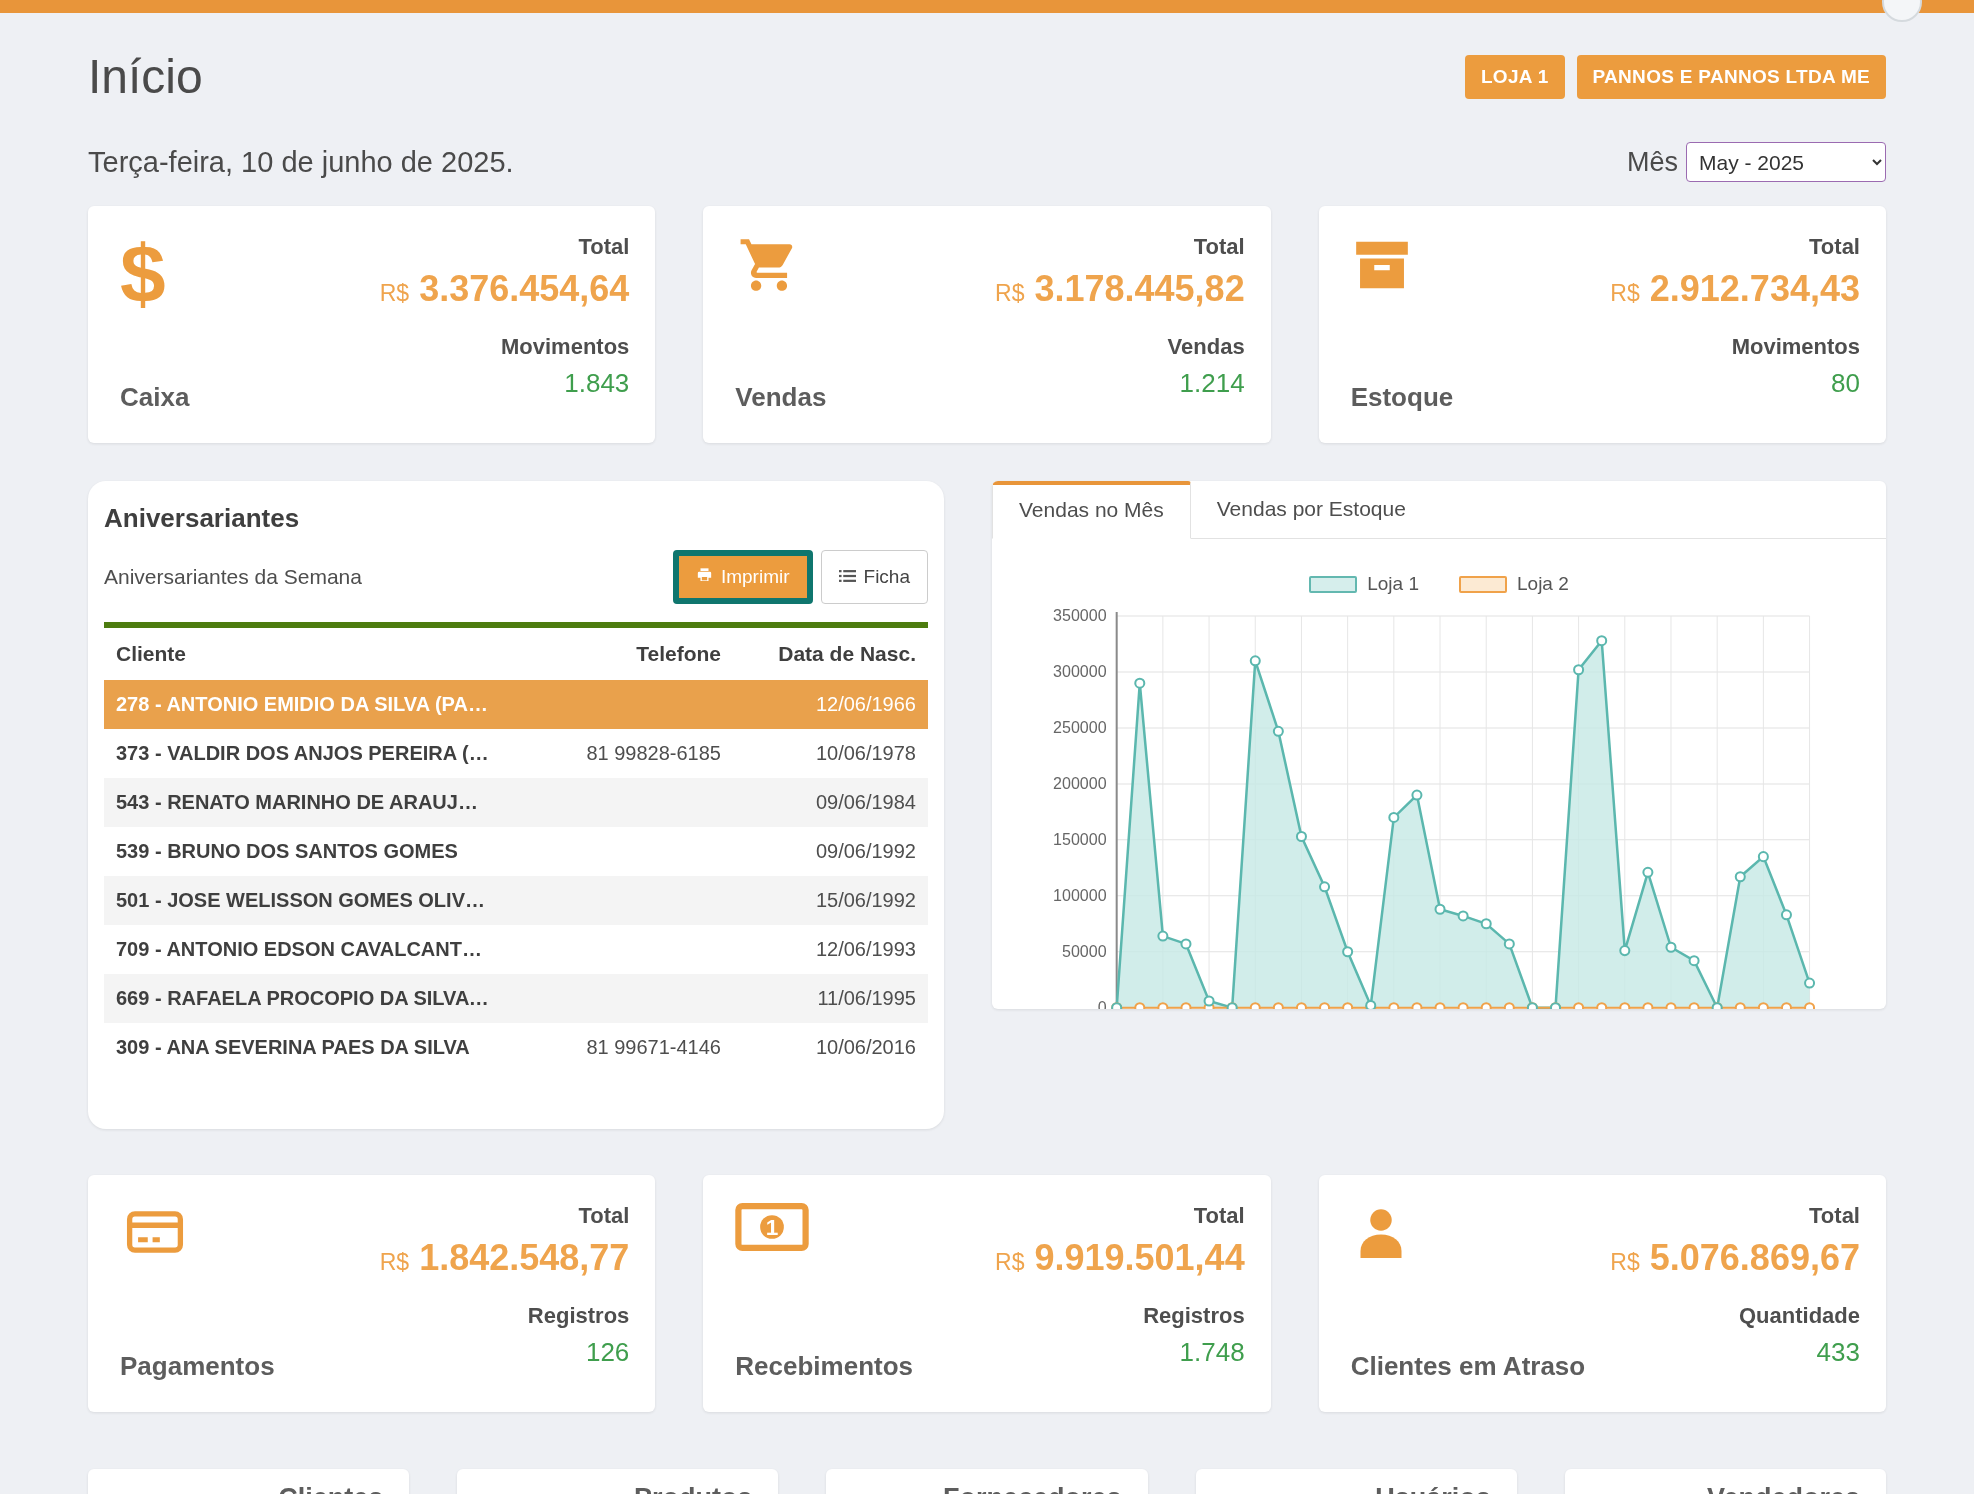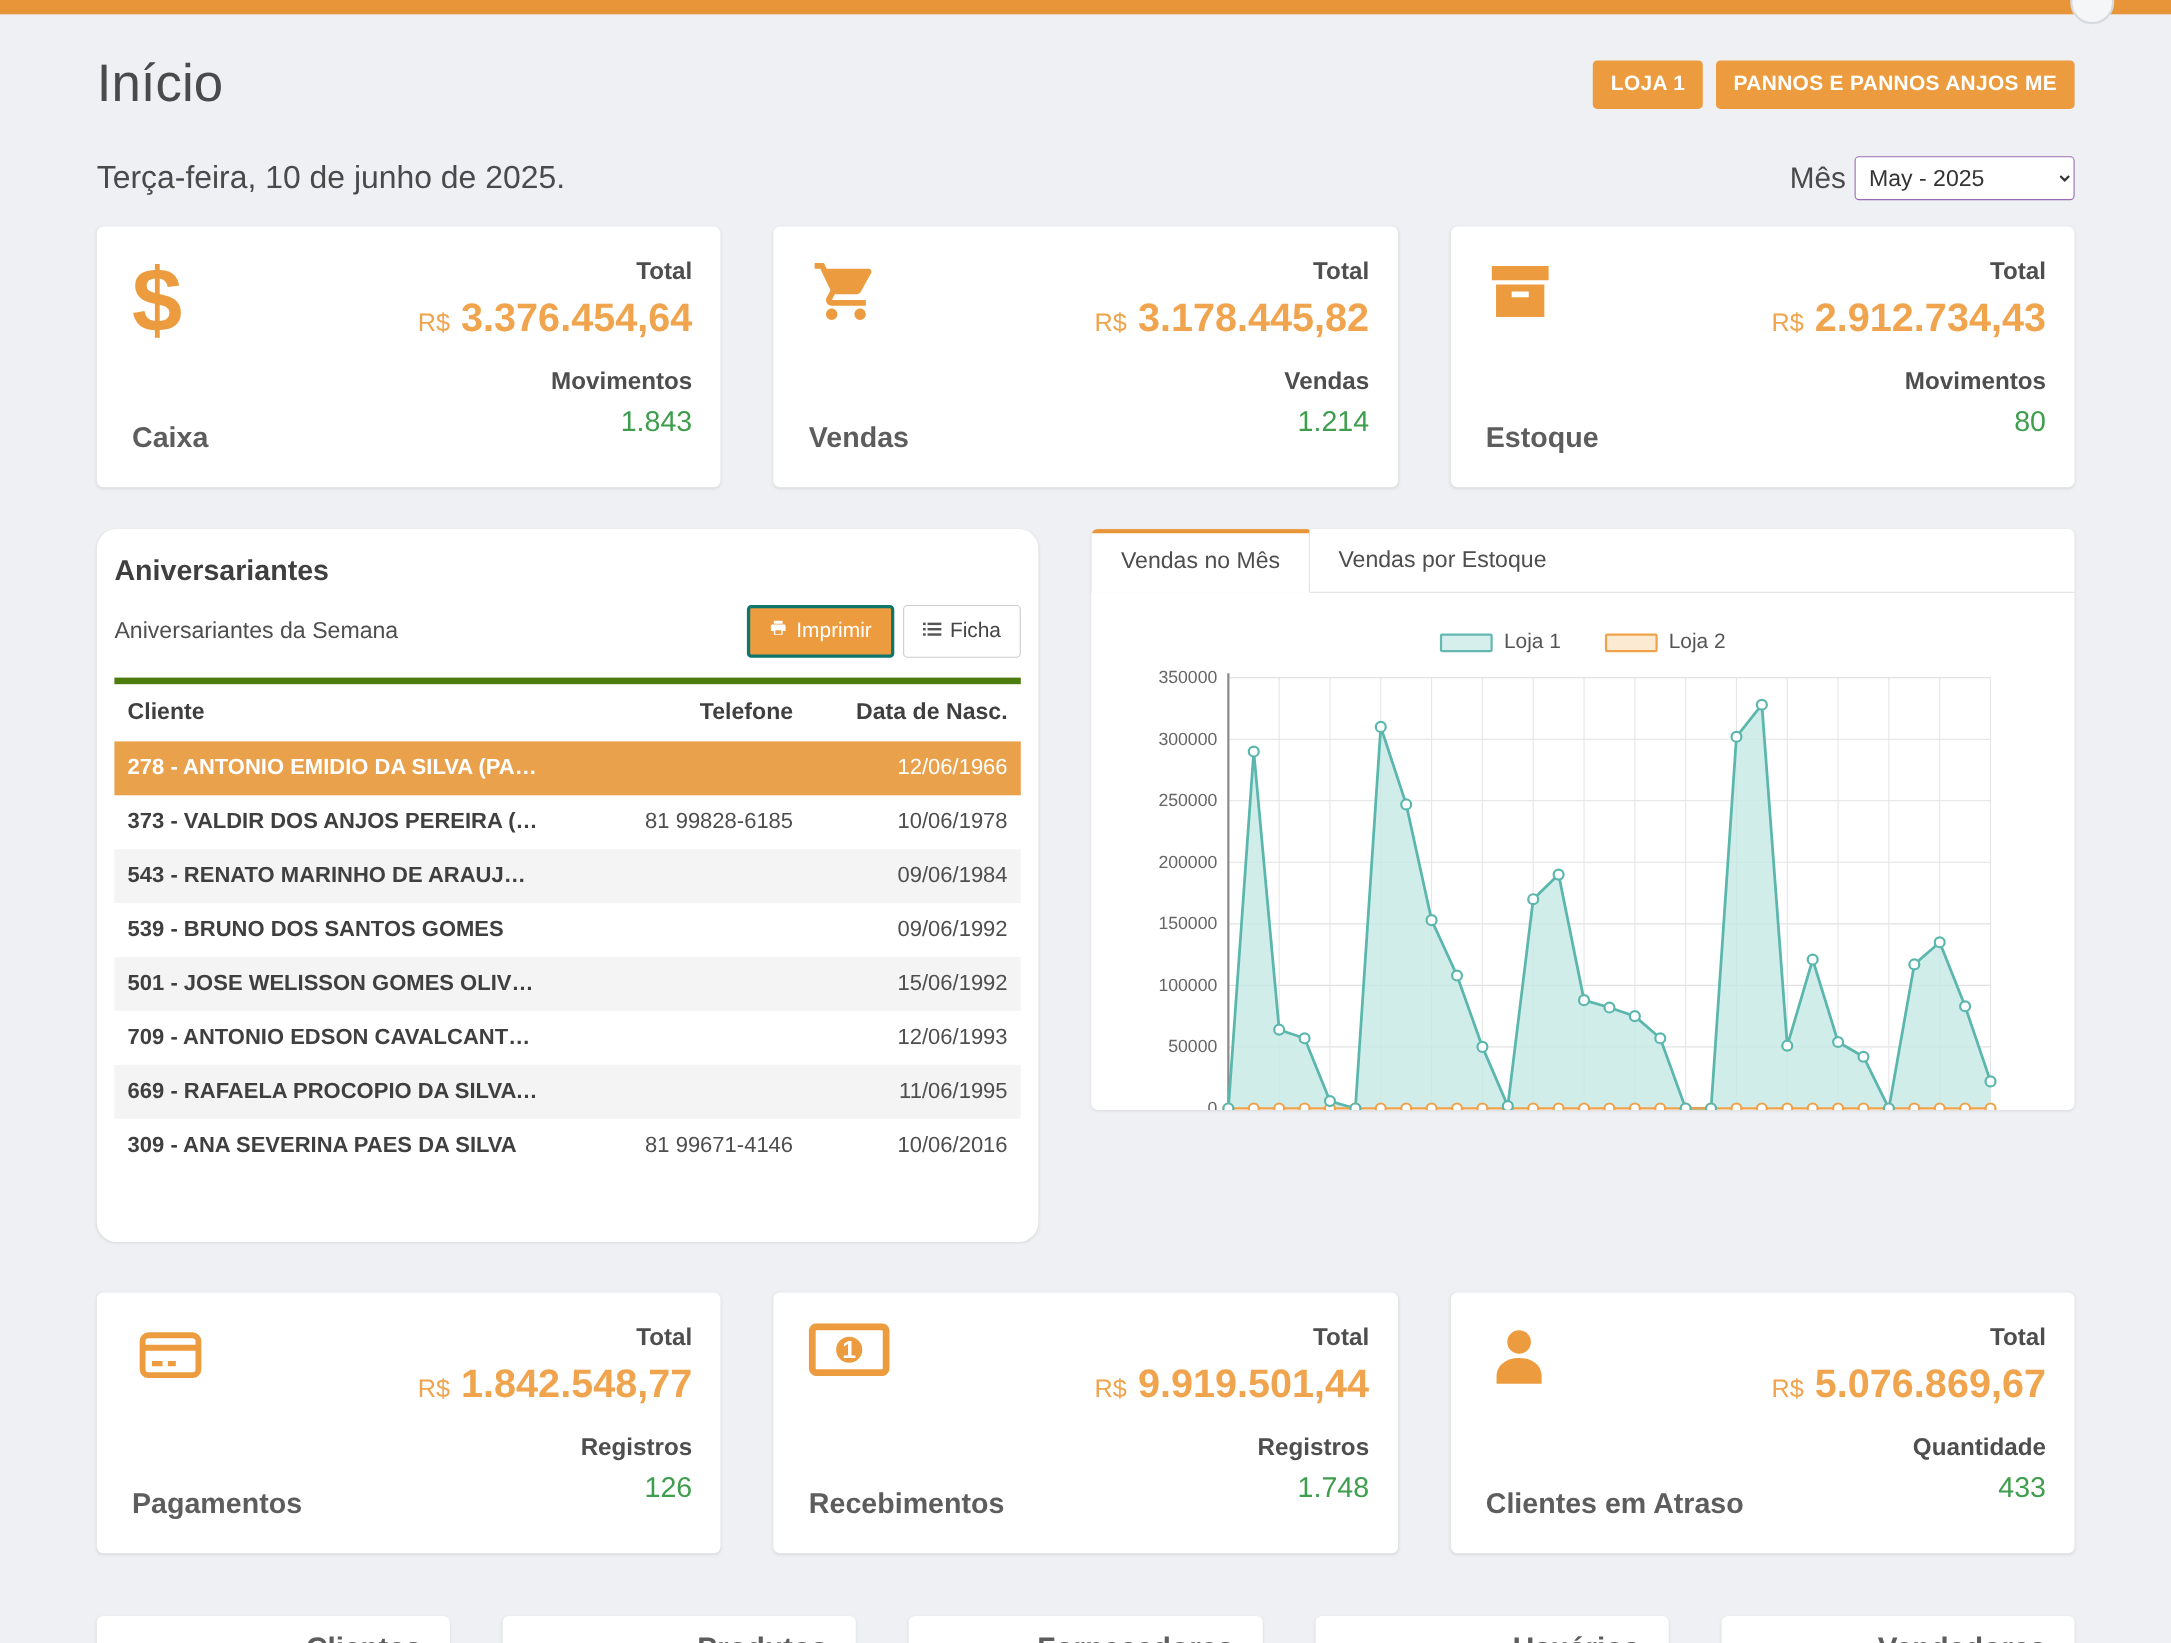--- a/index.html
+++ b/index.html
@@ -44,21 +44,21 @@
   .middle-grid { display:grid; grid-template-columns:856px 1fr; gap:48px; margin-top:38px; align-items:start; }
 
   
   .bday-card { height:648px; padding:22px 16px 0 16px; overflow:hidden;border-radius:18px; }
   .bday-title { font-size:26px; font-weight:bold; color:#3f3f3f; }
   .bday-sub-row { display:flex; justify-content:space-between; align-items:center; margin-top:16px; }
   .bday-subtitle { font-size:21px; color:#4e4e4e; }
   .bday-buttons { display:flex; gap:8px; }
   .btn { display:inline-flex; align-items:center; gap:8px; font-size:19px; border-radius:4px;
          padding:10px 17px; cursor:pointer; font-family:inherit; }
-  .btn-imprimir { background:#ec9c3e; color:#fff; border:3px solid #0f766e; }
+  .btn-imprimir { background:#ec9c3e; color:#fff; border:6px solid #0f766e; }
   .btn-ficha { background:#fff; color:#444; border:1px solid #ccc; }
 
   .bday-table { margin-top:18px; border-top:6px solid #4d7c0f; }
   .bhead, .brow { display:grid; grid-template-columns:1fr 215px 195px; align-items:center; padding:0 12px; }
   .bhead { height:52px; font-size:21px; font-weight:bold; color:#3f3f3f; }
   .bhead .c2, .bhead .c3, .brow .c2, .brow .c3 { text-align:right; }
   .brow { height:49px; font-size:20px; }
   .brow .c1 { font-weight:bold; color:#3f3f3f; white-space:nowrap; overflow:hidden; text-overflow:ellipsis; padding-right:14px; }
   .brow .c2, .brow .c3 { color:#4e4e4e; }
   .brow.alt { background:#f4f4f4; }
@@ -92,21 +92,21 @@
 <div class="topbar">
   <div class="avatar"></div>
 </div>
 
 <div class="container">
 
   <div class="title-row">
     <h1>Início</h1>
     <div class="badges">
       <div class="badge">LOJA 1</div>
-      <div class="badge">PANNOS E PANNOS ANJOS ME</div>
+      <div class="badge">PANNOS E PANNOS LTDA ME</div>
     </div>
   </div>
 
   <div class="date-row">
     <div class="date">Terça-feira, 10 de junho de 2025.</div>
     <div class="month-box">
       <span class="month-label">Mês</span>
       <select>
         <option>May - 2025</option>
       </select>

